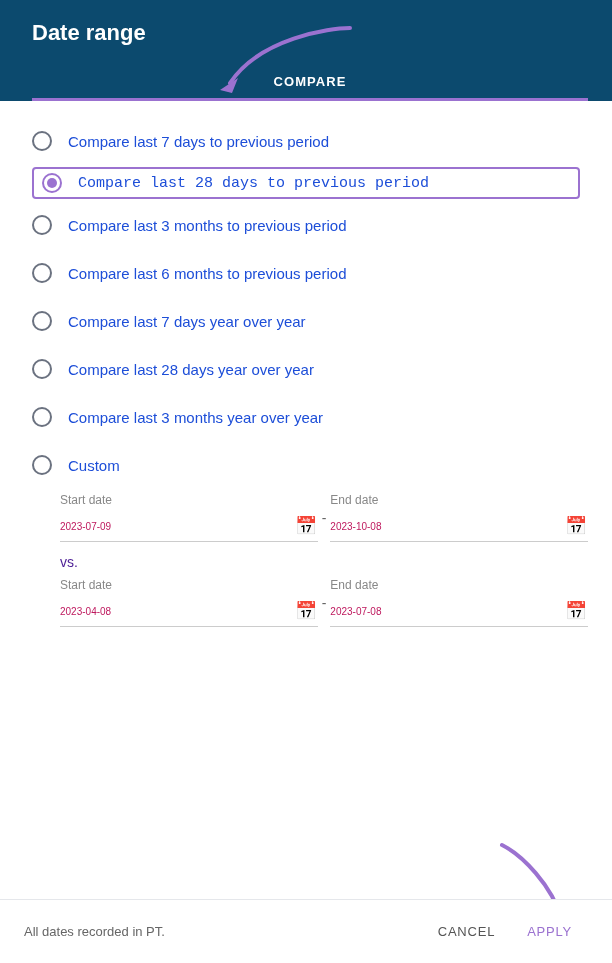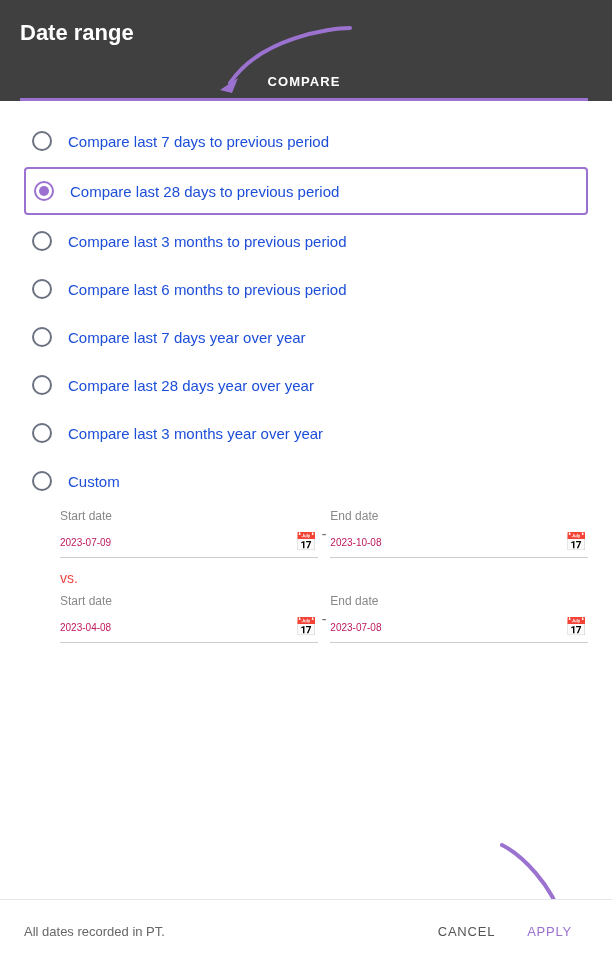--- a/index.html
+++ b/index.html
@@ -7,22 +7,22 @@
       font-family: 'Google Sans', Arial, sans-serif;
       background: #fff;
       width: 612px;
       min-height: 963px;
       position: relative;
       overflow: hidden;
     }
 
     
     .header {
-      background: #404040;
-      padding: 20px 24px 0 20px;
+      background: #0c4a6e;
+      padding: 20px 24px 0 32px;
     }
     .header-title {
       color: #fff;
       font-size: 22px;
       font-weight: 600;
       margin-bottom: 16px;
     }
     .tabs {
       display: flex;
       position: relative;
@@ -59,22 +59,23 @@
     .radio-option {
       display: flex;
       align-items: center;
       padding: 14px 8px;
       cursor: pointer;
       border-radius: 4px;
     }
     .radio-option.selected {
       border: 2px solid #9b72d0;
       border-radius: 4px;
-      padding: 12px 8px;
-      margin: 2px 0;
+      padding: 4px 8px;
+      margin: 2px 8px;
+      font-family: Liberation Mono, monospace;
     }
     .radio-outer {
       width: 20px;
       height: 20px;
       border-radius: 50%;
       border: 2px solid #6b7280;
       display: flex;
       align-items: center;
       justify-content: center;
       flex-shrink: 0;
@@ -129,21 +130,21 @@
       font-size: 18px;
       cursor: pointer;
     }
     .dash {
       font-size: 14px;
       color: #666;
       margin: 0 4px;
     }
     .vs-label {
       font-size: 14px;
-      color: #ef4444;
+      color: #4c1d95;
       margin: 8px 0 8px 0;
     }
 
     
     .footer {
       position: absolute;
       bottom: 0;
       left: 0;
       right: 0;
       display: flex;

